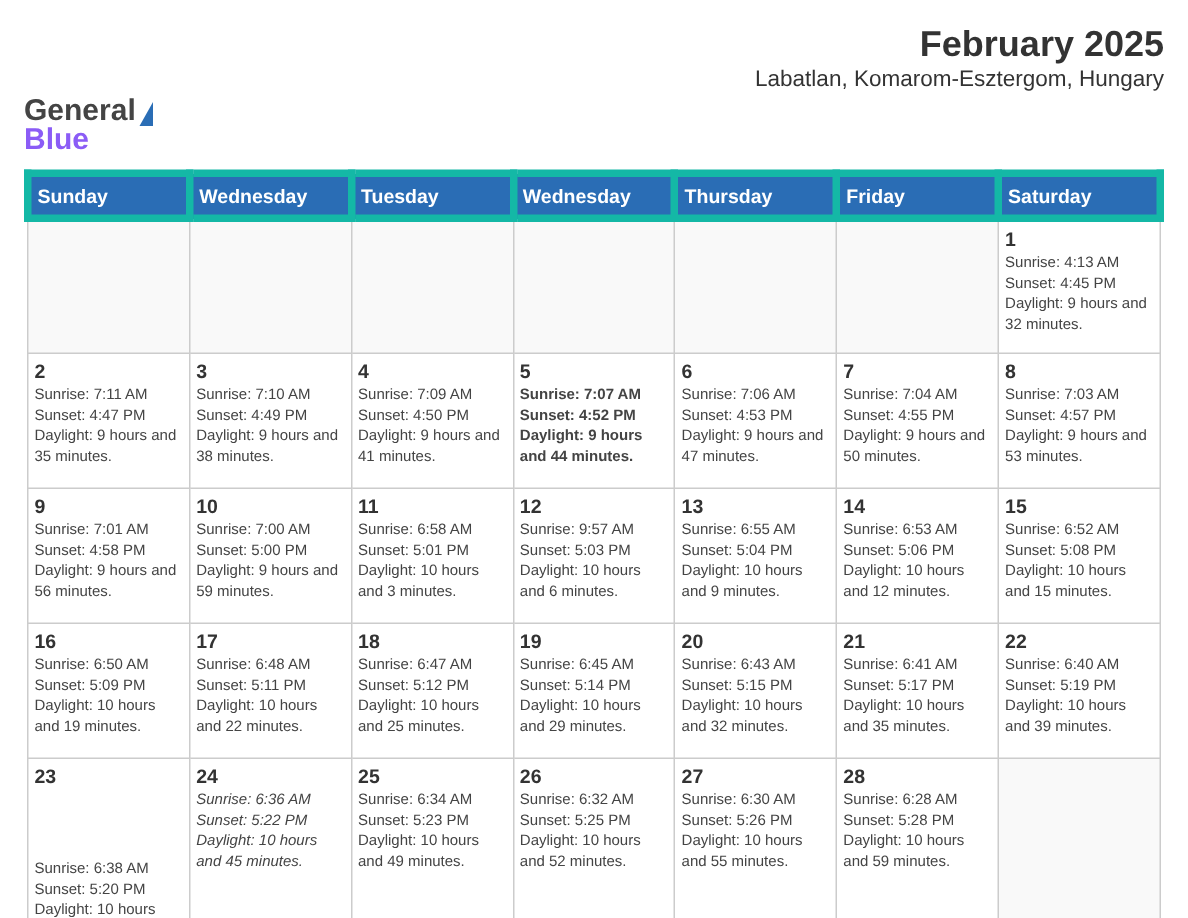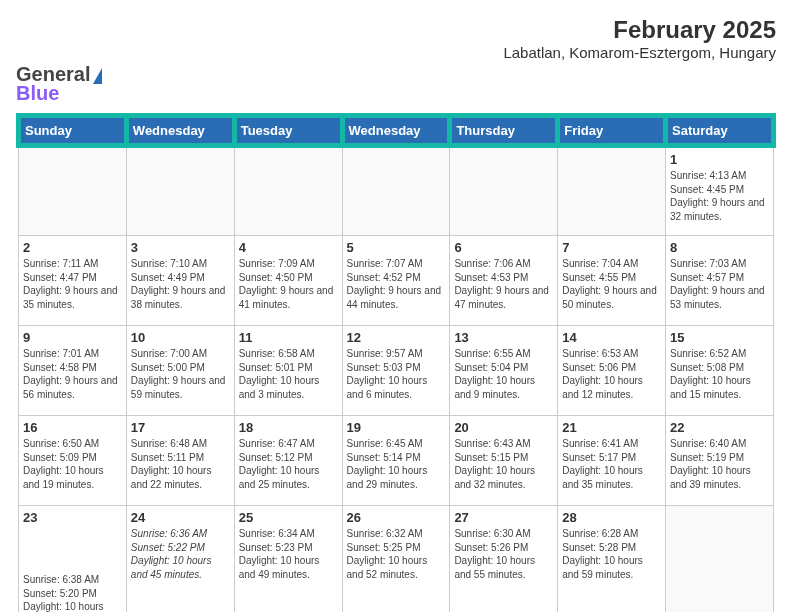--- a/index.html
+++ b/index.html
@@ -131,21 +131,21 @@
 Daylight: 9 hours and 38 minutes.</div>
         </td>
         <td>
           <span class="day-num">4</span>
           <div class="day-info" style="white-space: pre-line;">Sunrise: 7:09 AM
 Sunset: 4:50 PM
 Daylight: 9 hours and 41 minutes.</div>
         </td>
         <td>
           <span class="day-num">5</span>
-          <div class="day-info" style="white-space: pre-line;">Sunrise: 7:07 AM
+          <div class="day-info" style="white-space: pre-line; font-weight: bold;">Sunrise: 7:07 AM
 Sunset: 4:52 PM
 Daylight: 9 hours and 44 minutes.</div>
         </td>
         <td>
           <span class="day-num">6</span>
           <div class="day-info" style="white-space: pre-line;">Sunrise: 7:06 AM
 Sunset: 4:53 PM
 Daylight: 9 hours and 47 minutes.</div>
         </td>
         <td>

